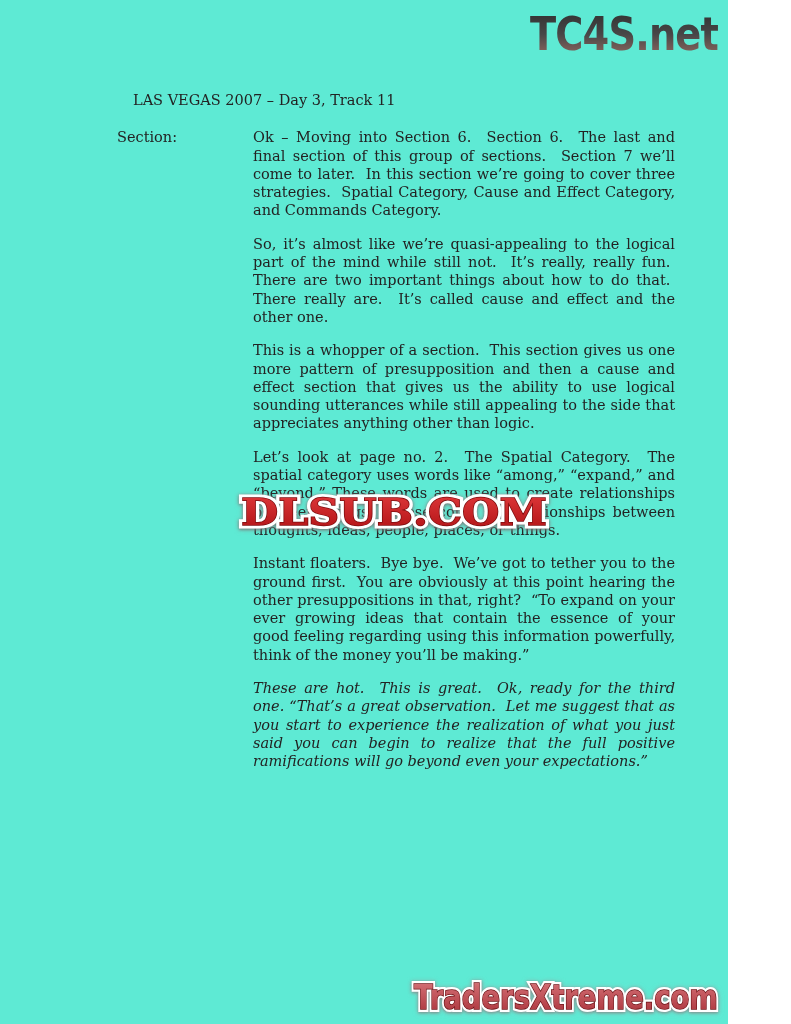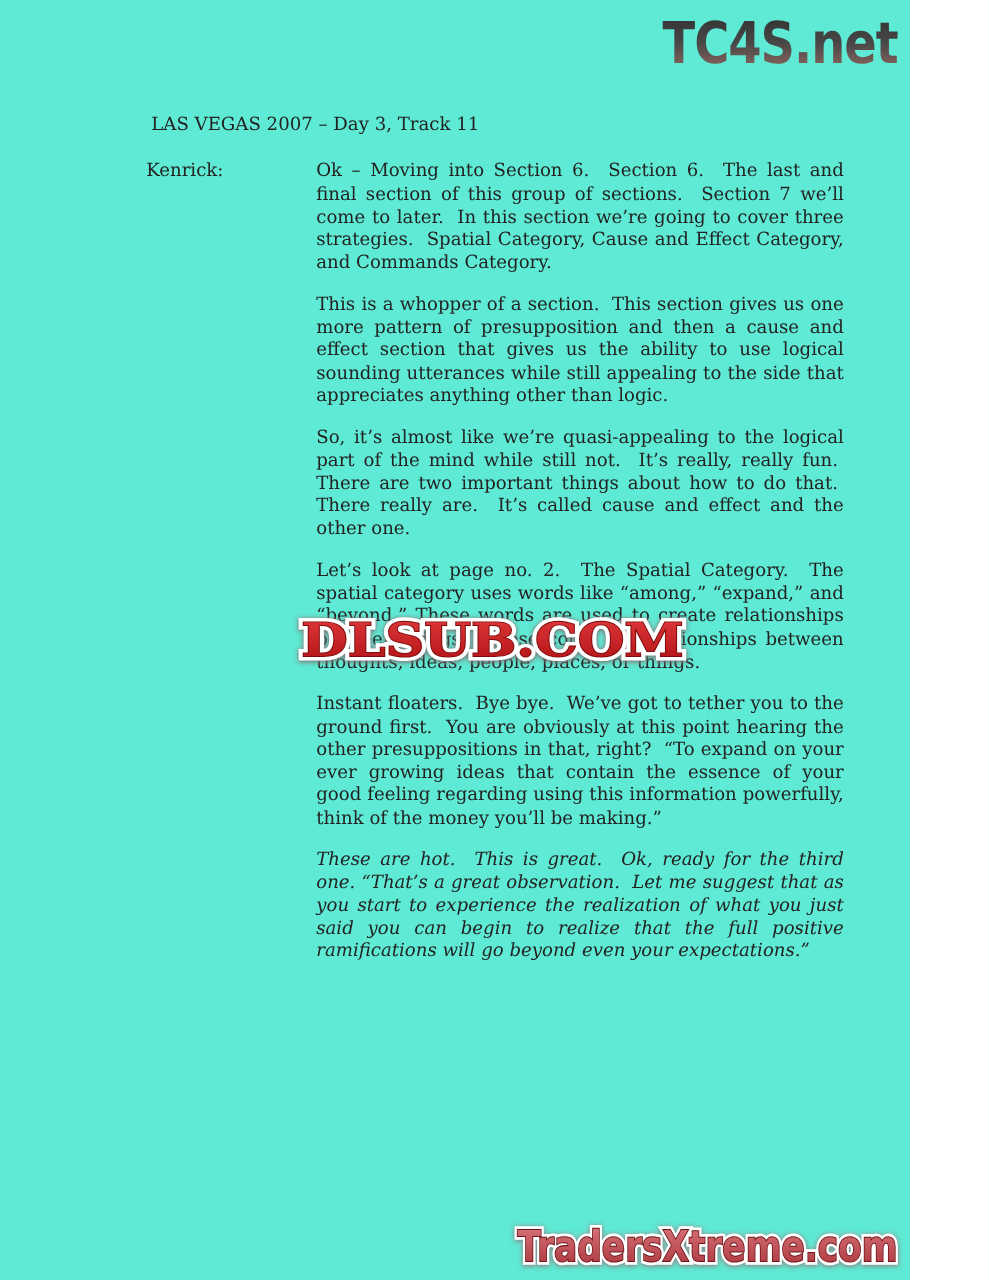--- a/index.html
+++ b/index.html
@@ -29,21 +29,21 @@
   .doc {
     position: absolute;
     left: 117px;
     top: 91px;
     width: 560px;
     color: #232323;
     font-size: 14.5px;
     line-height: 18.3px;
   }
   .doc-header {
-    margin: 0 0 19px 4px;
+    margin: 0 0 19px 16px;
     white-space: nowrap;
   }
   .transcript { display: flex; }
   .speaker-col { width: 136px; flex: 0 0 136px; }
   .text-col { width: 422px; flex: 0 0 422px; }
   .text-col p {
     margin: 0 0 15px 0;
     text-align: justify;
   }
   .text-col p:last-child { margin-bottom: 16px; font-style: italic; }
@@ -106,25 +106,25 @@
           <stop offset="1" stop-color="#9c6e63"></stop>
         </linearGradient>
       </defs>
       <text x="98" y="46" text-anchor="middle" font-size="46" fill="url(#gradTop)" textLength="188" lengthAdjust="spacingAndGlyphs">TC4S.net</text>
     </svg>
   </div>
 
   <div class="doc">
     <div class="doc-header">LAS VEGAS 2007 – Day 3, Track 11</div>
     <div class="transcript">
-      <div class="speaker-col">Kenrick:</div>
+      <div class="speaker-col">Section:</div>
       <div class="text-col">
         <p>Ok – Moving into Section 6.&nbsp; Section 6.&nbsp; The last and final section of this group of sections.&nbsp; Section 7 we’ll come to later.&nbsp; In this section we’re going to cover three strategies.&nbsp; Spatial Category, Cause and Effect Category, and Commands Category.</p>
+        <p>So, it’s almost like we’re quasi-appealing to the logical part of the mind while still not.&nbsp; It’s really, really fun.&nbsp; There are two important things about how to do that.&nbsp; There really are.&nbsp; It’s called cause and effect and the other one.</p>
         <p>This is a whopper of a section.&nbsp; This section gives us one more pattern of presupposition and then a cause and effect section that gives us the ability to use logical sounding utterances while still appealing to the side that appreciates anything other than logic.</p>
-        <p>So, it’s almost like we’re quasi-appealing to the logical part of the mind while still not.&nbsp; It’s really, really fun.&nbsp; There are two important things about how to do that.&nbsp; There really are.&nbsp; It’s called cause and effect and the other one.</p>
         <p>Let’s look at page no. 2.&nbsp; The Spatial Category.&nbsp; The spatial category uses words like “among,” “expand,” and “beyond.” These words are used to create relationships between things.&nbsp; These could be relationships between thoughts, ideas, people, places, or things.</p>
         <p>Instant floaters.&nbsp; Bye bye.&nbsp; We’ve got to tether you to the ground first.&nbsp; You are obviously at this point hearing the other presuppositions in that, right?&nbsp; “To expand on your ever growing ideas that contain the essence of your good feeling regarding using this information powerfully, think of the money you’ll be making.”</p>
         <p>These are hot.&nbsp; This is great.&nbsp; Ok, ready for the third one. “That’s a great observation.&nbsp; Let me suggest that as you start to experience the realization of what you just said you can begin to realize that the full positive ramifications will go beyond even your expectations.”</p>
       </div>
     </div>
   </div>
 
   <div class="watermark-mid">
     <svg width="320" height="46" viewBox="0 0 320 46">
       <defs>

